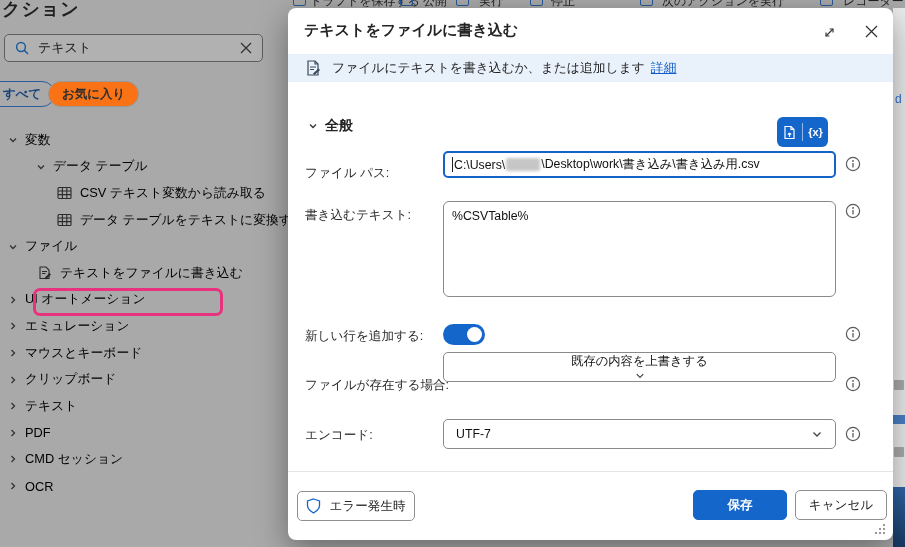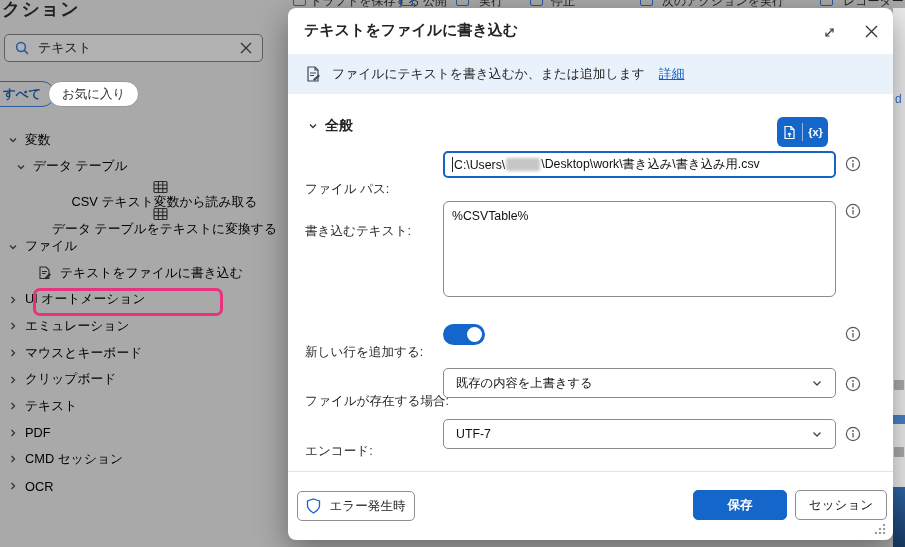--- a/index.html
+++ b/index.html
@@ -8,74 +8,74 @@
   #root { position:relative; width:905px; height:547px; background:#a9a9a9; overflow:hidden; }
 
   
   .pane-title { position:absolute; left:2px; top:-3px; font-size:18px; font-weight:700; color:#1f1f1f; letter-spacing:1px; }
   .search-box { position:absolute; left:4px; top:34px; width:259px; height:28px; background:#b1b1b1; border:1px solid #5f5f5f; border-radius:5px; display:flex; align-items:center; }
   .search-box .mag { margin:0 9px 0 10px; display:flex; }
   .search-box .val { font-size:13px; color:#1c1c1c; flex:1; }
   .search-box .clr { margin-right:10px; display:flex; cursor:pointer; }
   .pill { position:absolute; top:81px; height:26px; border-radius:13px; display:flex; align-items:center; padding:0 13px; font-size:12.5px; }
   .pill.sel { left:-14px; border:1px solid #2c5c9e; color:#17447e; font-weight:700; padding-left:16px; }
-  .pill.unsel { left:48px; background:#ffffff; border:1px solid #989898; color:#2e2e2e; }
+  .pill.unsel { left:48px; background:#f97316; border:1px solid #989898; color:#2e2e2e;font-weight:bold; }
 
   .tree { position:absolute; left:0; top:127px; width:272px; }
   .trow { height:26.6px; display:flex; align-items:center; font-size:12.8px; color:#000000; white-space:nowrap; }
   .trow .chev { width:10px; display:flex; margin-right:7px; }
   .trow .ticon { display:flex; margin-right:8px; }
   .lvl1 { padding-left:8px; }
-  .lvl2 { padding-left:16px;align-items:center; }
+  .lvl2 { padding-left:36px;align-items:center; }
   .lvl2i { padding-left:37px; }
-  .lvl3 { padding-left:57px;flex-direction:column; }
+  .lvl3 { padding-left:57px; }
   .hl-box { position:absolute; left:33px; top:288px; width:190px; height:28px; border:3px solid #e8327e; border-radius:7px; pointer-events:none; }
 
   
   .topstrip { position:absolute; left:283px; top:0; width:622px; height:8px; overflow:hidden; }
   .frag { position:absolute; top:-7px; font-size:12px; color:#222; white-space:nowrap; }
   .fragicon { position:absolute; top:-7px; width:13px; height:13px; border:1.4px solid #275a99; border-radius:2px; }
 
   
   .rightstrip { position:absolute; left:893px; top:8px; width:12px; height:539px; background:#ececec; }
   .rs-d { position:absolute; left:2px; top:84px; color:#2f6fd0; font-size:12px; }
   .rs-m1 { position:absolute; left:1px; top:372px; width:10px; height:10px; background:#777; opacity:.55; border-radius:1px; }
   .rs-m2 { position:absolute; left:1px; top:439px; width:10px; height:10px; background:#777; opacity:.55; border-radius:1px; }
   .rs-bar { position:absolute; left:0; top:407px; width:12px; height:9px; background:#4a80c4; }
   .rs-navy { position:absolute; left:0; top:479px; width:12px; height:60px; background:linear-gradient(#2f66a8,#173a63); }
 
   
   .dialog { position:absolute; left:288px; top:8px; width:605px; height:532px; background:#fff; border-radius:8px; box-shadow:0 10px 32px rgba(0,0,0,.38); }
   .dlg-title { position:absolute; left:16px; top:13px; font-size:15px; font-weight:700; color:#242424; }
   .dlg-expand { position:absolute; left:534px; top:17px; cursor:pointer; display:flex; }
   .dlg-close { position:absolute; left:576px; top:16px; cursor:pointer; display:flex; }
-  .infobar { position:absolute; left:0; top:46px; width:605px; height:40px; background:#e9f1fb; display:flex; align-items:center; }
+  .infobar { position:absolute; left:0; top:46px; width:605px; height:28px; background:#e9f1fb; display:flex; align-items:center; }
   .infobar .doc { margin:0 10px 0 16px; display:flex; }
   .infobar .txt { font-size:12.8px; color:#242424; }
-  .infobar a { color:#0f5cc5; text-decoration:underline; margin-left:14px; font-size:12.8px; cursor:pointer;text-align:center; }
+  .infobar a { color:#0f5cc5; text-decoration:underline; margin-left:6px; font-size:12.8px; cursor:pointer;text-align:center; }
 
   .sect { position:absolute; left:20px; top:109px; display:flex; align-items:center; cursor:pointer; }
   .sect .lbl { margin-left:7px; font-size:14px; font-weight:700; color:#242424; }
 
   .btn-group { position:absolute; left:489px; top:109px; width:51px; height:30px; background:#1566cb; border-radius:6px; display:flex; }
   .btn-group .half { width:50%; display:flex; align-items:center; justify-content:center; cursor:pointer; }
   .btn-group .div { width:1px; height:18px; background:rgba(255,255,255,.55); align-self:center; }
   .btn-group .vx { color:#fff; font-size:11px; font-weight:700; }
 
-  .flabel { position:absolute; left:17px; font-size:12.6px; color:#2b2b2b; white-space:nowrap;margin-top:16px; }
+  .flabel { position:absolute; left:17px; font-size:12.6px; color:#2b2b2b; white-space:nowrap; }
   .ctrl-left { left:155px; width:393px; }
   .path-input { position:absolute; top:143px; height:27px; background:#fff; border:2px solid #1463c6; border-radius:5px; display:flex; align-items:center; padding:0 7px; font-size:12.3px; color:#111; white-space:nowrap; overflow:hidden; }
   .caret { width:1px; height:15px; background:#222; margin-right:1px; }
   .redact { display:inline-block; width:34px; height:13px; background:#c6c6c6; border-radius:2px; filter:blur(1.5px); margin:0 1px; }
   .textarea { position:absolute; top:193px; height:96px; border:1px solid #8a8a8a; border-radius:6px; font-family:inherit; font-size:12.3px; color:#111; padding:7px 8px; resize:none; outline:none; }
   .toggle { position:absolute; left:155px; top:316px; width:42px; height:21px; background:#1566cb; border-radius:11px; cursor:pointer; }
   .toggle .knob { position:absolute; right:3px; top:3px; width:15px; height:15px; background:#fff; border-radius:50%; }
   .select { position:absolute; height:30px; border:1px solid #8a8a8a; border-radius:5px; background:#fff; display:flex; align-items:center; padding:0 12px; font-size:12.3px; color:#111; cursor:pointer; }
   .select .sval { flex:1; }
-  .sel1 { top:360px; } .sel2 { top:411px; }
+  .sel1 { top:344px;flex-direction:column; } .sel2 { top:411px; }
   .info-i { position:absolute; left:557px; display:flex; cursor:pointer; }
 
   .sep { position:absolute; left:0; top:463px; width:605px; height:1px; background:#e4e4e4; }
   .btn { position:absolute; height:30px; border-radius:5px; font-size:12.6px; display:flex; align-items:center; justify-content:center; cursor:pointer; }
   .btn.err { left:9px; top:483px; width:118px; background:#fff; border:1px solid #8f8f8f; color:#242424; }
   .btn.err .sh { margin-right:8px; display:flex; }
   .btn.save { left:405px; top:482px; width:94px; background:#1566cb; color:#fff; font-weight:700; border:1px solid #1566cb; }
   .btn.cancel { left:507px; top:482px; width:92px; background:#fff; border:1px solid #8f8f8f; color:#242424; }
   .grip { position:absolute; right:7px; bottom:5px; width:12px; height:12px;
           background:radial-gradient(circle at 2px 10px,#9a9a9a 1.2px,transparent 1.6px),
@@ -377,16 +377,16 @@
 
     <div class="btn err">
       <span class="sh">
         <svg width="15" height="16" viewBox="0 0 15 16">
             <path d="M7.5 1 L13.5 3 V7.5 C13.5 11.5 7.5 15 7.5 15 C7.5 15 1.5 11.5 1.5 7.5 V3 Z" fill="none" stroke="#1566cb" stroke-width="1.3"></path>
           </svg>
       </span>
       <span>エラー発生時</span>
     </div>
     <div class="btn save">保存</div>
-    <div class="btn cancel">セッション</div>
+    <div class="btn cancel">キャンセル</div>
     <div class="grip"></div>
   </div>
 </div>
 
 </body></html>

